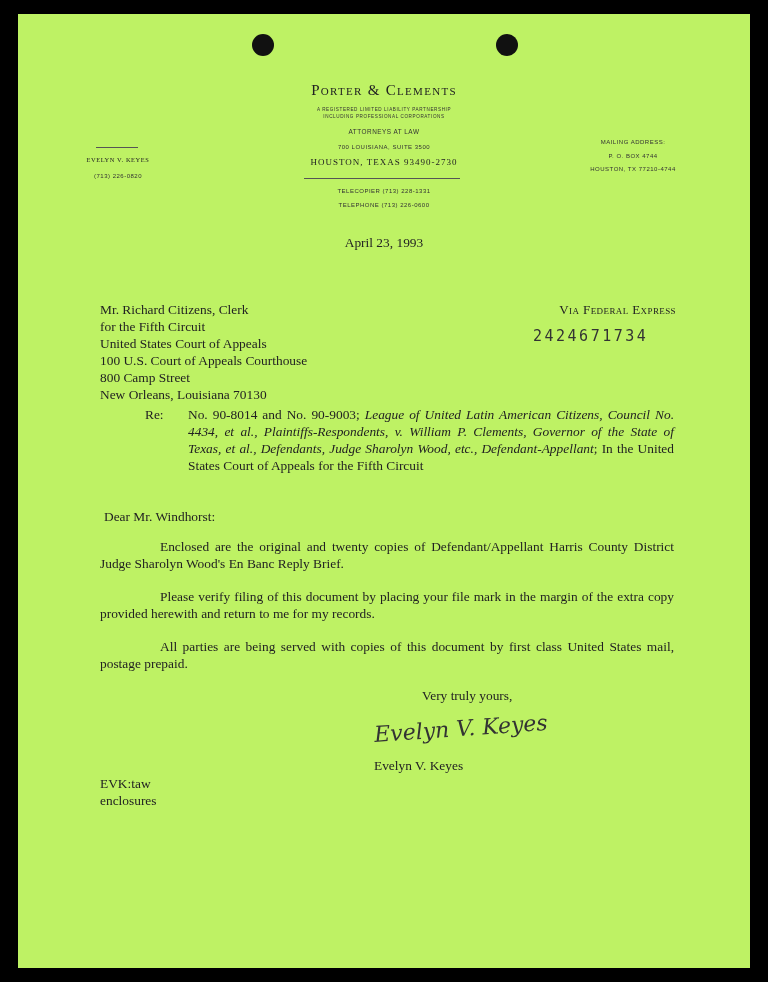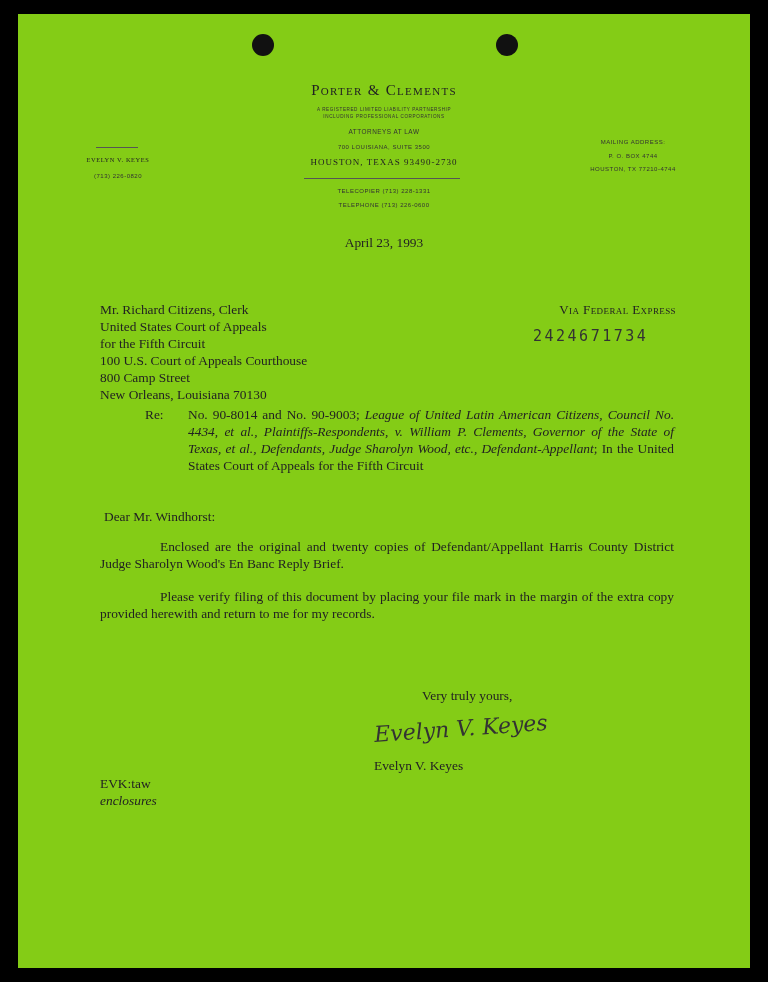--- a/index.html
+++ b/index.html
@@ -1,17 +1,17 @@
 <!DOCTYPE html>
 <html><head>
 <meta charset="utf-8">
 <style>
   html, body { margin: 0; padding: 0; }
   body { width: 768px; height: 982px; background: #000; position: relative; overflow: hidden; }
-  .page { position: absolute; left: 18px; top: 14px; width: 732px; height: 954px; background: #84cc16; }
+  .page { position: absolute; left: 18px; top: 14px; width: 732px; height: 954px; background: #bef264; }
   .serif { font-family: "Liberation Serif", "DejaVu Serif", serif; color: #222; }
   .sans { font-family: "Liberation Sans", "DejaVu Sans", sans-serif; color: #333; }
   .abs { position: absolute; }
   .hole { position: absolute; width: 22px; height: 22px; border-radius: 50%; background: #111; }
   .firm { left: 0; width: 732px; top: 68px; text-align: center; font-size: 15px; letter-spacing: 1.3px; font-variant: small-caps; }
   .tiny { font-size: 4.6px; letter-spacing: 0.6px; text-align: center; left: 0; width: 732px; }
   .small { font-size: 6.4px; letter-spacing: 0.5px; text-align: center; }
   .rule { position: absolute; height: 1px; background: #555; }
   .body-text { font-size: 13.4px; line-height: 17px; }
   .para { position: absolute; left: 82px; width: 574px; text-align: justify; text-indent: 60px; }
@@ -40,40 +40,41 @@
   <div class="abs sans small" style="left:40px; top:159px; width:120px; font-size:6px;">(713) 226-0820</div>
 
   <div class="abs sans small" style="left:550px; top:125px; width:130px; font-size:6px;">MAILING ADDRESS:</div>
   <div class="abs sans small" style="left:550px; top:139px; width:130px; font-size:6px;">P. O. BOX 4744</div>
   <div class="abs sans small" style="left:550px; top:152px; width:130px; font-size:6px;">HOUSTON, TX 77210-4744</div>
 
   <div class="abs serif body-text" style="left:0; width:732px; text-align:center; top:220px;">April 23, 1993</div>
 
   <div class="abs serif body-text" style="left:82px; top:287px;">
     <div>Mr. Richard Citizens, Clerk</div>
+    <div>for the Fifth Circuit</div>
     <div>United States Court of Appeals</div>
-    <div>for the Fifth Circuit</div>
     <div>100 U.S. Court of Appeals Courthouse</div>
     <div>800 Camp Street</div>
     <div>New Orleans, Louisiana  70130</div>
   </div>
 
   <div class="abs serif" style="left:512px; top:288px; width:146px; text-align:right; font-size:13px; font-variant:small-caps; letter-spacing:0.4px;">Via Federal Express</div>
   <div class="abs" style="left:515px; top:313px; font-family:'DejaVu Sans Mono', monospace; font-size:15px; letter-spacing:2.5px; color:#333;">2424671734</div>
 
   <div class="abs serif body-text" style="left:127px; top:392px;">Re:</div>
   <div class="abs serif body-text" style="left:170px; top:392px; width:486px; text-align:justify;">
     <span>No. 90-8014 and No. 90-9003; </span><i>League of United Latin American Citizens, Council No. 4434, et al., Plaintiffs-Respondents, v. William P. Clements, Governor of the State of Texas, et al., Defendants, Judge Sharolyn Wood, etc., Defendant-Appellant</i><span>; In the United States Court of Appeals for the Fifth Circuit</span>
   </div>
 
   <div class="abs serif body-text" style="left:86px; top:494px;">Dear Mr. Windhorst:</div>
 
   <div class="serif body-text para" style="top:524px;">Enclosed are the original and twenty copies of Defendant/Appellant Harris County District Judge Sharolyn Wood's En Banc Reply Brief.</div>
   <div class="serif body-text para" style="top:574px;">Please verify filing of this document by placing your file mark in the margin of the extra copy provided herewith and return to me for my records.</div>
+  <div class="serif body-text para" style="top:624px;">All parties are being served with copies of this document by first class United States mail, postage prepaid.</div>
 
   <div class="abs serif body-text" style="left:356px; top:673px;margin-left:48px;">Very truly yours,</div>
   <div class="abs sig" style="left:356px; top:702px;">Evelyn V. Keyes</div>
   <div class="abs serif body-text" style="left:356px; top:743px;">Evelyn V. Keyes</div>
 
   <div class="abs serif body-text" style="left:82px; top:761px;">EVK:taw</div>
-  <div class="abs serif body-text" style="left:82px; top:778px;font-style:italic;">enclosures</div>
+  <div class="abs serif body-text" style="left:82px; top:778px;">enclosures</div>
 
 </div>
 
 </body></html>

